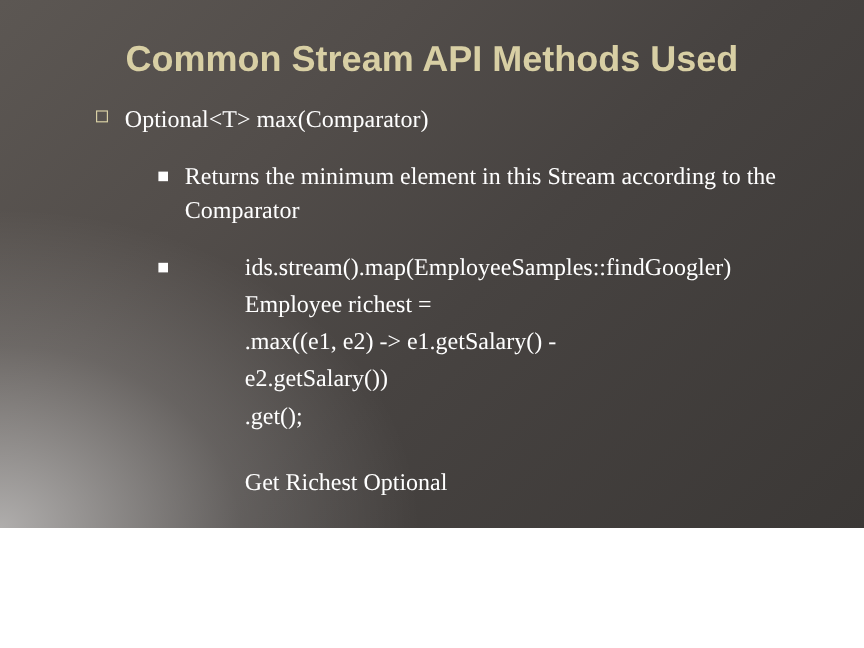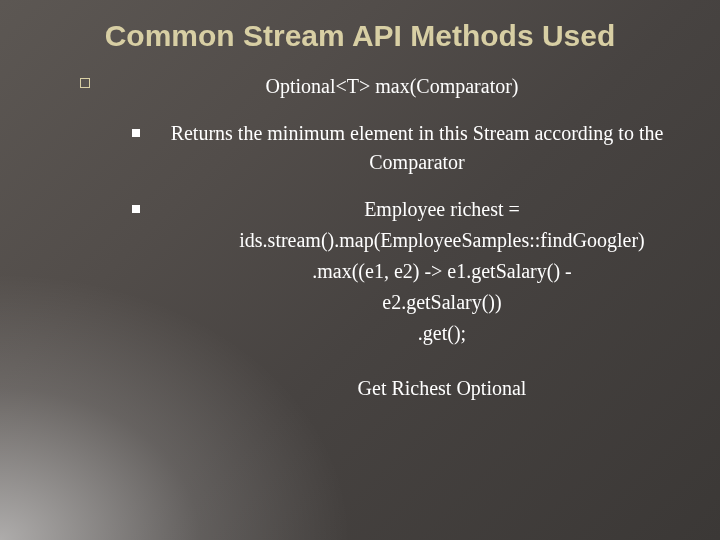--- a/index.html
+++ b/index.html
@@ -5,27 +5,27 @@
   html, body {
     margin: 0;
     padding: 0;
     width: 720px;
     height: 540px;
     overflow: hidden;
     font-family: Georgia, "Times New Roman", serif;
   }
   .slide {
     width: 720px;
-    height: 540px;
+    height: 440px;
     position: relative;
     background:
       radial-gradient(ellipse 500px 380px at 0% 100%, rgba(255,255,255,0.55) 0%, rgba(255,255,255,0.15) 40%, rgba(255,255,255,0) 70%),
       linear-gradient(135deg, #5c5753 0%, #524d4a 30%, #474341 55%, #3b3836 100%);
     box-sizing: border-box;
-    padding: 18px 40px 20px 40px;
+    padding: 32px 40px 20px 40px;
     color: #fff;
   }
   .title {
     font-family: Verdana, Geneva, sans-serif;
     font-weight: bold;
     font-size: 30px;
     line-height: 1.2;
     text-align: center;
     color: #d8cfa4;
     margin: 0 0 18px 0;
@@ -37,21 +37,20 @@
   }
   ul.lvl1 {
     list-style: none;
     margin: 0;
     padding: 0 0 0 40px;
   }
   ul.lvl1 > li {
     position: relative;
     padding-left: 24px;
     margin-bottom: 2px;
-    text-align: center;
   }
   ul.lvl1 > li::before {
     content: "";
     position: absolute;
     left: 0;
     top: 6px;
     width: 10px;
     height: 10px;
     border: 1.5px solid #d8cfa4;
     box-sizing: border-box;
@@ -96,22 +95,22 @@
   <div class="body">
     <ul class="lvl1">
       <li>
         <span>Optional&lt;T&gt; max(Comparator)</span>
         <ul class="lvl2">
           <li>
             <span>Returns the minimum element in this Stream according to the Comparator</span>
           </li>
           <li>
             <div class="code">
+              <div>ids.stream().map(EmployeeSamples::findGoogler)</div>
               <div>Employee richest =</div>
-              <div>ids.stream().map(EmployeeSamples::findGoogler)</div>
               <div>.max((e1, e2) -&gt; e1.getSalary() -</div>
               <div>e2.getSalary())</div>
               <div>.get();</div>
               <div class="spacer"></div>
               <div>Get Richest Optional</div>
             </div>
           </li>
         </ul>
       </li>
     </ul>

